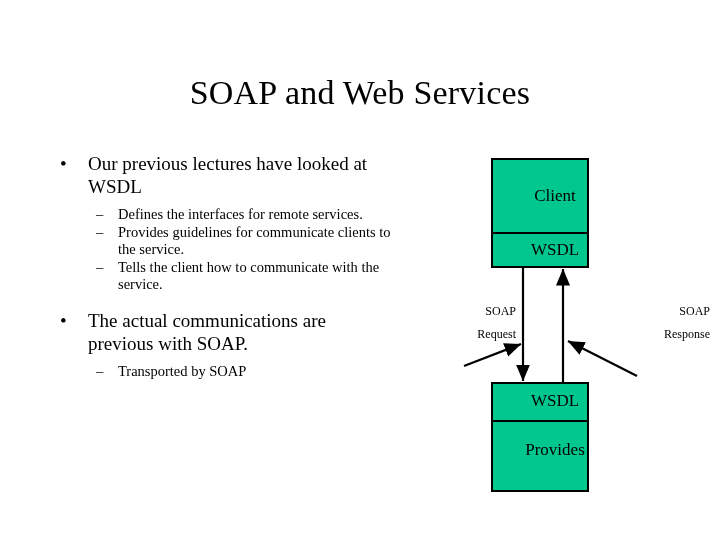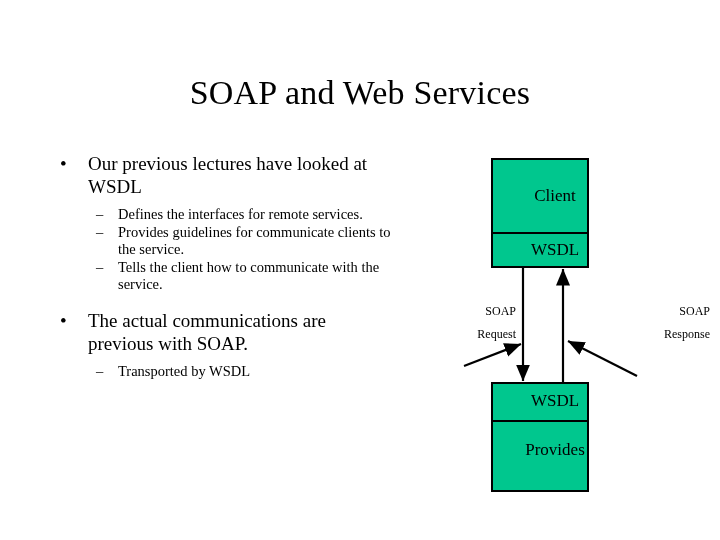--- a/index.html
+++ b/index.html
@@ -190,21 +190,21 @@
           </li>
         </ul>
       </li>
 
       <li class="b1 gap-before">
         <span class="bullet-dot">•</span>
         <span>The actual communications are previous with SOAP.</span>
         <ul class="lvl2">
           <li class="b2">
             <span class="bullet-dash">–</span>
-            <span>Transported by WSDL</span>
+            <span>Transported by SOAP</span>
           </li>
         </ul>
       </li>
 
     </ul>
   </div>
 
   <div id="diagram">
 
     <div id="client-box" class="dg-box">

